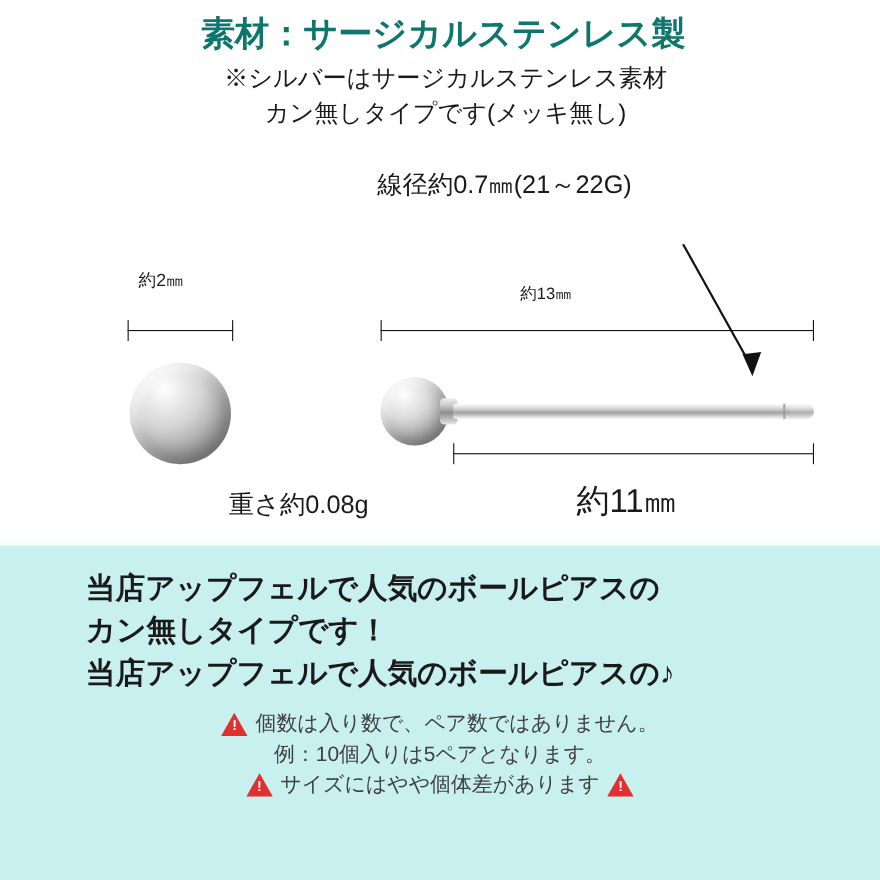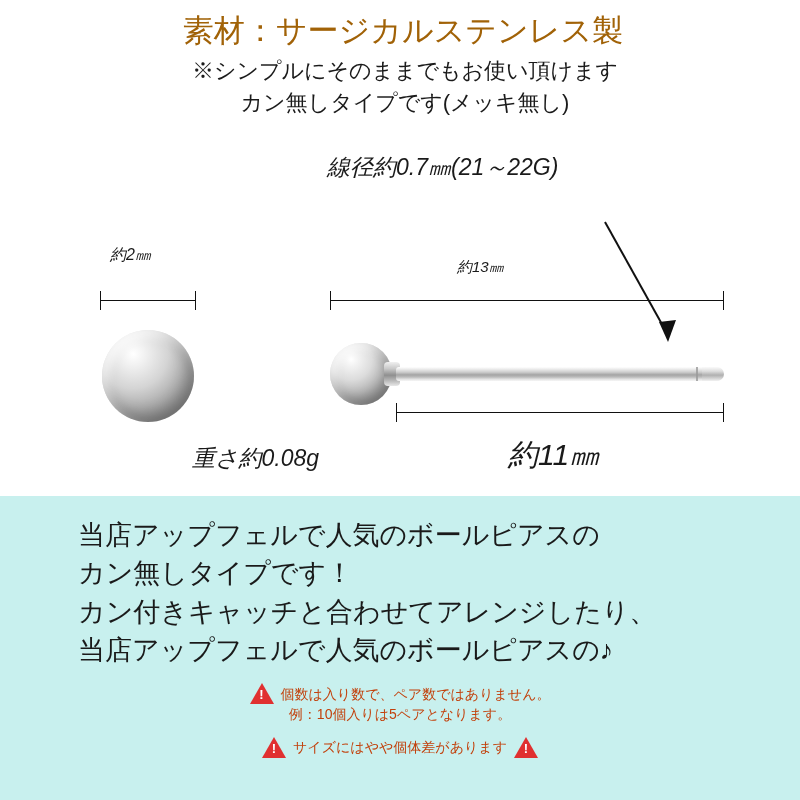--- a/index.html
+++ b/index.html
@@ -25,42 +25,41 @@
   .header {
     position: absolute;
     top: 0;
     left: 0;
     width: 800px;
     text-align: center;
     padding-top: 12px;
   }
   .title-main {
     font-size: 31px;
-    font-weight: normal;
-    color: #a16207;
+    font-weight: bold;
+    color: #0f766e;
     letter-spacing: 0px;
     line-height: 1.25;
     padding-left: 6px;
   }
   .title-sub {
     font-size: 22px;
     color: #1a1a1a;
     line-height: 1.45;
     margin-top: 4px;
     padding-left: 10px;
   }
 
   
   .diagram {
     position: absolute;
     top: 130px;
-    left: 0;
+    left: 16px;
     width: 712px;
     height: 360px;
-    font-style: italic;
   }
 
   .lbl {
     position: absolute;
     color: #1a1a1a;
     white-space: nowrap;
   }
 
   .wire-label {
     top: 22px;
@@ -199,33 +198,33 @@
     background: #c8f0ee;
     border-top: 3px solid #ffffff;
   }
   .panel-lines {
     padding: 20px 0 0 78px;
   }
   .panel-line {
     font-size: 27px;
     color: #1a1a1a;
     line-height: 1.42;
-    font-weight: normal;
+    font-weight: bold;
     white-space: nowrap;
   }
   .notes {
     margin-top: 14px;
     text-align: center;
   }
   .note-row {
-    font-size: 14px;
-    color: #c2410c;
+    font-size: 19px;
+    color: #404040;
     line-height: 1.45;
     display: flex;
-    align-items: flex-end;
+    align-items: center;
     justify-content: center;
     gap: 7px;
   }
   .note-row.indent {
   }
   .warn {
     display: inline-block;
     width: 0;
     height: 0;
     border-left: 12px solid transparent;
@@ -247,21 +246,21 @@
     line-height: 1;
   }
 </style>
 </head>
 <body>
 
 <div id="page">
 
   <div class="header">
     <div class="title-main">素材：サージカルステンレス製</div>
-    <div class="title-sub">※シンプルにそのままでもお使い頂けます</div>
+    <div class="title-sub">※シルバーはサージカルステンレス素材</div>
     <div class="title-sub" style="margin-top:0">カン無しタイプです(メッキ無し)</div>
   </div>
 
   <div class="diagram">
 
     <div class="lbl wire-label">線径約0.7㎜(21～22G)</div>
 
     <svg class="callout-svg" viewBox="0 0 800 360">
       <line x1="605" y1="92" x2="668" y2="205" stroke="#111" stroke-width="2"></line>
       <polygon points="668,212 659,192 676,190" fill="#111"></polygon>
@@ -295,33 +294,32 @@
     </div>
     <div class="lbl len11">約11㎜</div>
 
     <div class="lbl weight">重さ約0.08g</div>
   </div>
 
   <div class="panel">
     <div class="panel-lines">
       <div class="panel-line">当店アップフェルで人気のボールピアスの</div>
       <div class="panel-line">カン無しタイプです！</div>
-      <div class="panel-line">カン付きキャッチと合わせてアレンジしたり、</div>
       <div class="panel-line">当店アップフェルで人気のボールピアスの♪</div>
     </div>
 
     <div class="notes">
       <div class="note-row">
         <span class="warn"></span>
         <span>個数は入り数で、ペア数ではありません。</span>
       </div>
       <div class="note-row indent">
         <span>例：10個入りは5ペアとなります。</span>
       </div>
-      <div class="note-row" style="margin-top:12px">
+      <div class="note-row" style="">
         <span class="warn"></span>
         <span>サイズにはやや個体差があります</span>
         <span class="warn"></span>
       </div>
     </div>
   </div>
 
 </div>
 
 </body></html>

